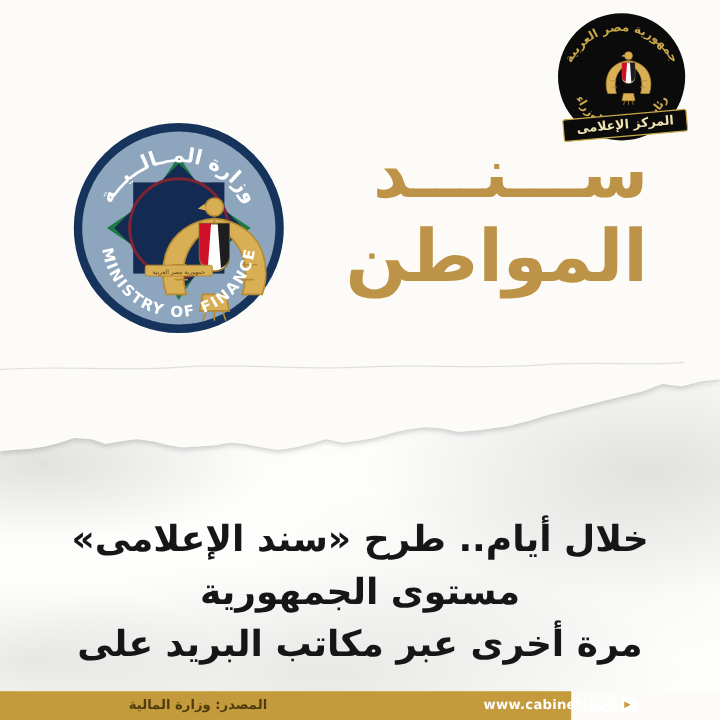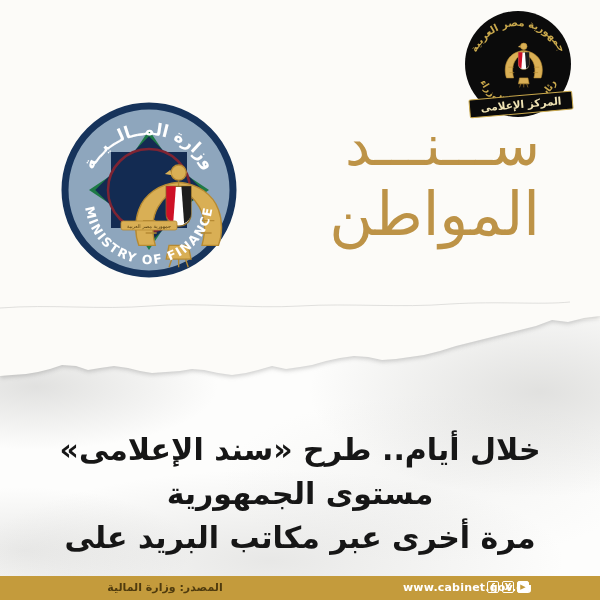--- a/index.html
+++ b/index.html
@@ -30,41 +30,41 @@
     color:#EFE3B4; font-size:10.5px; font-weight:bold; text-align:center;
     padding:2px 2px 3px; line-height:12px;
   }
   
   .mof-logo { position:absolute; left:61px; top:102px; width:176px; height:176px; }
 
   
   .title {
     position:absolute; right:60px; top:112px; width:330px;
     text-align:right; direction:rtl;
-    color:#BD9347; font-weight:normal;
+    color:#BD9347; font-weight:bold;
   }
   .title .t1 { font-size:57px; line-height:66px; }
   .title .t2 { font-size:60px; line-height:72px; }
 
   
   .subtitle {
     position:absolute; left:0; top:386px; width:600px;
     direction:rtl; text-align:center;
     color:#A5782E; font-size:21px; font-weight:bold;
   }
   
   .body-text {
     position:absolute; left:0; top:428px; width:600px;
     direction:rtl; text-align:center;
     color:#161616; font-size:30px; font-weight:bold; line-height:44px;
   }
 
   
   .footer {
-    position:absolute; left:0; top:576px; width:600px; height:24px;
+    position:absolute; left:0; top:576px; width:476px; height:24px;
     background:#C49B3C;
   }
   .footer .source {
     position:absolute; left:100px; top:0; width:130px; height:24px;
     line-height:24px; text-align:center; direction:rtl;
     color:#4F3B0E; font-size:11px; font-weight:bold;
   }
   .footer .url {
     position:absolute; left:391px; top:0; height:24px; line-height:24px;
     color:#FFFFFF; font-size:11px; font-weight:bold; letter-spacing:.2px;margin-left:12px;

